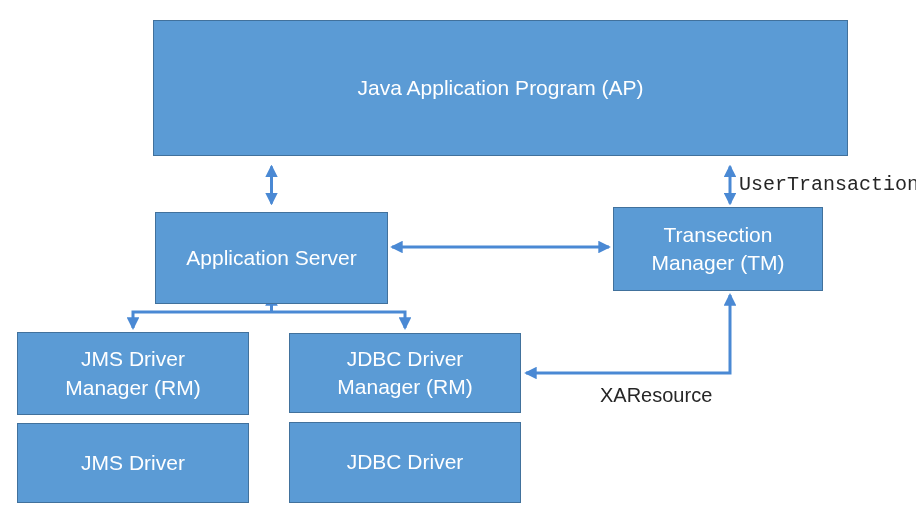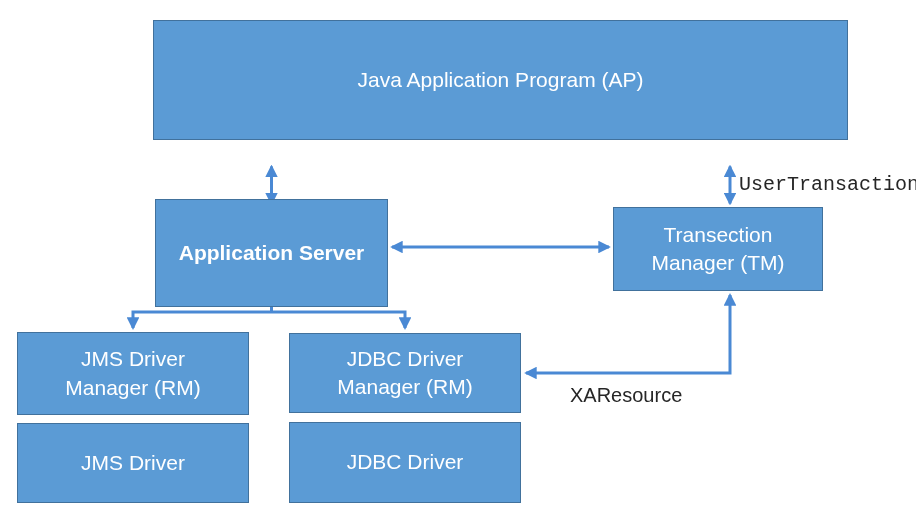--- a/index.html
+++ b/index.html
@@ -34,36 +34,36 @@
     border: 1px solid #41719c;
     color: #ffffff;
     display: flex;
     align-items: center;
     justify-content: center;
     text-align: center;
     white-space: pre-line;
     font-size: 21px;
     line-height: 1.35;
   }
-  .n-ap     { left: 153px; top: 20px;  width: 695px; height: 120px; font-size: 21px; }
-  .n-as     { left: 155px; top: 199px; width: 233px; height: 108px; font-weight: bold; }
+  .n-ap     { left: 153px; top: 20px;  width: 695px; height: 136px; font-size: 21px; }
+  .n-as     { left: 155px; top: 212px; width: 233px; height: 92px; }
   .n-tm     { left: 613px; top: 207px; width: 210px; height: 84px; }
   .n-jmsdm  { left: 17px;  top: 332px; width: 232px; height: 83px; }
   .n-jdbcdm { left: 289px; top: 333px; width: 232px; height: 80px; }
   .n-jmsd   { left: 17px;  top: 423px; width: 232px; height: 80px; }
   .n-jdbcd  { left: 289px; top: 422px; width: 232px; height: 81px; }
   .elabel {
     position: absolute;
     color: #262626;
     font-size: 20px;
     white-space: nowrap;
   }
   .l-usertx { left: 739px; top: 173px; font-family: Liberation Mono, monospace; }
   .l-txmgr  { left: 396px; top: 258px; }
-  .l-xares  { left: 570px; top: 384px; }
+  .l-xares  { left: 600px; top: 384px; }
 </style>
 </head>
 <body>
 
 <div class="stage">
 
   <svg class="wires" width="916" height="530" aria-hidden="true">
     <defs>
       <marker id="ah" viewBox="0 0 10 10" refX="8.5" refY="5" markerWidth="4.2" markerHeight="4.2" orient="auto-start-reverse">
         <path d="M0,0 L10,5 L0,10 z"></path>

